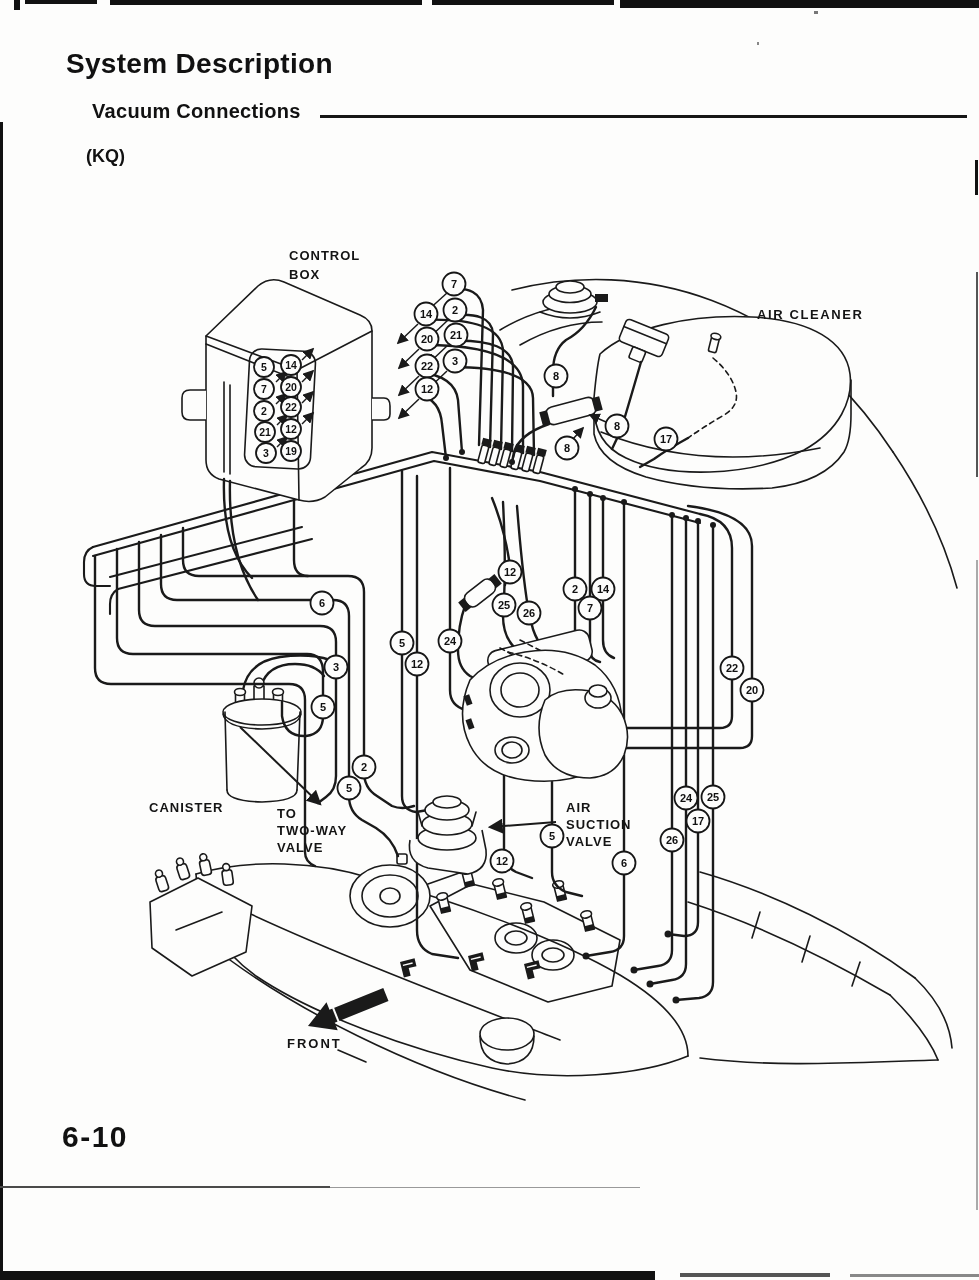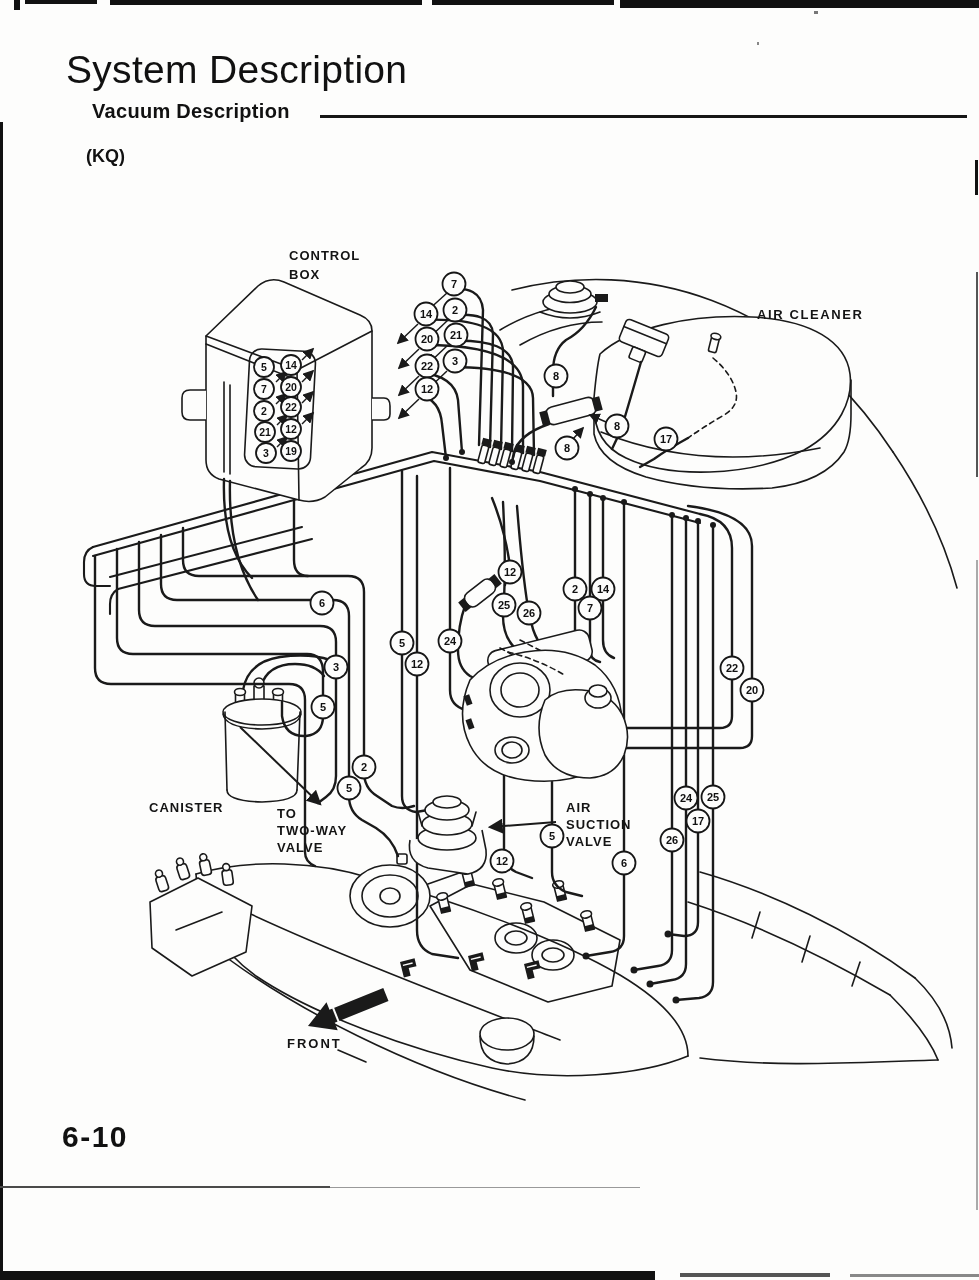--- a/index.html
+++ b/index.html
@@ -1,19 +1,19 @@
 <!DOCTYPE html>
 <html><head>
 <meta charset="utf-8">
 <style>
   html,body{margin:0;padding:0;}
   body{width:979px;height:1280px;position:relative;background:#fdfdfc;overflow:hidden;
        font-family:"Liberation Sans", sans-serif;color:#111;}
   .abs{position:absolute;}
-  #title{left:66px;top:48px;font-size:39px;font-weight:normal;letter-spacing:.3px;}
+  #title{left:66px;top:48px;font-size:28px;font-weight:bold;letter-spacing:.3px;}
   #subtitle{left:92px;top:100px;font-size:20px;font-weight:bold;letter-spacing:.3px;}
   #rule{left:320px;top:115px;width:647px;height:3px;background:#161616;}
   #engcode{left:86px;top:146px;font-size:18px;font-weight:bold;}
   #pagenum{left:62px;top:1120px;font-size:30px;font-weight:bold;letter-spacing:1.5px;}
   .artifact{position:absolute;background:#111;}
   svg{position:absolute;left:0;top:0;}
   .s  {fill:none;stroke:#1a1a1a;stroke-width:1.6;stroke-linecap:round;stroke-linejoin:round;}
   .s2 {fill:none;stroke:#1a1a1a;stroke-width:2.4;stroke-linecap:round;stroke-linejoin:round;}
   .s3 {fill:none;stroke:#1a1a1a;stroke-width:2.1;stroke-linecap:round;stroke-linejoin:round;}
   .w  {fill:#fdfdfc;stroke:#1a1a1a;stroke-width:1.6;stroke-linejoin:round;}
@@ -38,21 +38,21 @@
 <div class="artifact" style="left:976px;top:560px;width:2px;height:650px;background:#aaa;"></div>
 <div class="artifact" style="left:0;top:1186px;width:330px;height:2px;background:#4a4a4a;"></div>
 <div class="artifact" style="left:330px;top:1187px;width:310px;height:1px;background:#999;"></div>
 <div class="artifact" style="left:0;top:1271px;width:655px;height:9px;"></div>
 <div class="artifact" style="left:680px;top:1273px;width:150px;height:4px;background:#555;"></div>
 <div class="artifact" style="left:850px;top:1274px;width:129px;height:3px;background:#888;"></div>
 <div class="artifact" style="left:814px;top:11px;width:4px;height:3px;background:#777;"></div>
 <div class="artifact" style="left:757px;top:42px;width:2px;height:3px;background:#888;"></div>
 
 <div class="abs" id="title">System Description</div>
-<div class="abs" id="subtitle">Vacuum Description</div>
+<div class="abs" id="subtitle">Vacuum Connections</div>
 <div class="abs" id="rule"></div>
 <div class="abs" id="engcode">(KQ)</div>
 <div class="abs" id="pagenum">6-10</div>
 
 <svg width="979" height="1280" viewBox="0 0 979 1280">
   <defs>
     <marker id="ah" viewBox="0 0 10 10" refX="8.5" refY="5" markerWidth="7.5" markerHeight="7.5" orient="auto-start-reverse">
       <path d="M0,0 L10,5 L0,10 Z" fill="#1a1a1a"></path>
     </marker>
   </defs>

